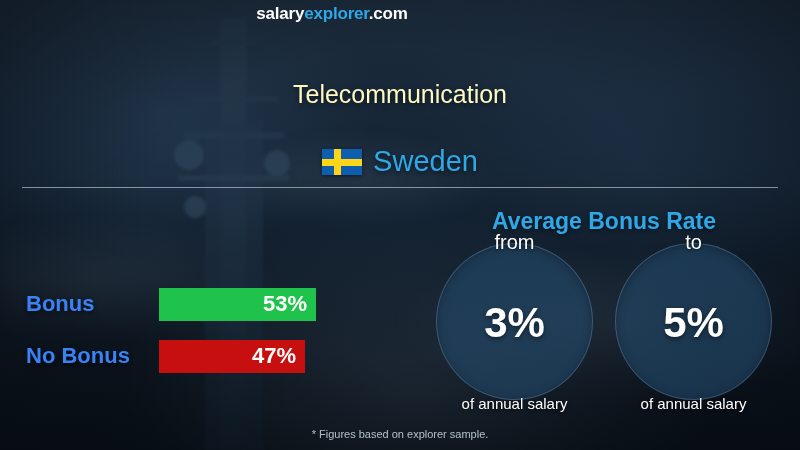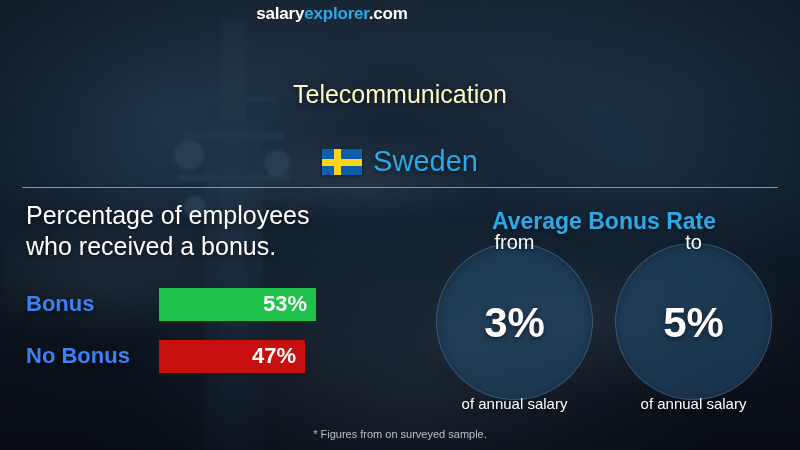--- a/index.html
+++ b/index.html
@@ -325,24 +325,20 @@
     <div class="country">
       <div class="flag">
         <div class="hb"></div>
         <div class="vb"></div>
       </div>
       <div class="country-name">Sweden</div>
     </div>
 
     <div class="divider"></div>
 
-    <div class="left-head">
-      <div>Percentage of employees</div>
-      <div>who received a bonus.</div>
-    </div>
 
     <div class="bars">
 
       <div class="bar-row">
         <div class="bar-label">Bonus</div>
         <div class="bar-track" style="width:184px;">
           <div class="bar-fill" style="width:157px; background:#1fc24a;">
             <span class="bar-value">53%</span>
           </div>
         </div>
@@ -370,16 +366,16 @@
       </div>
 
       <div class="circle">
         <div class="c-pre">to</div>
         <div class="c-val">5%</div>
         <div class="c-post">of annual salary</div>
       </div>
 
     </div>
 
-    <div class="footnote">* Figures from on surveyed sample.</div>
+    <div class="footnote">* Figures based on explorer sample.</div>
 
   </div>
 </div>
 
 </body></html>

